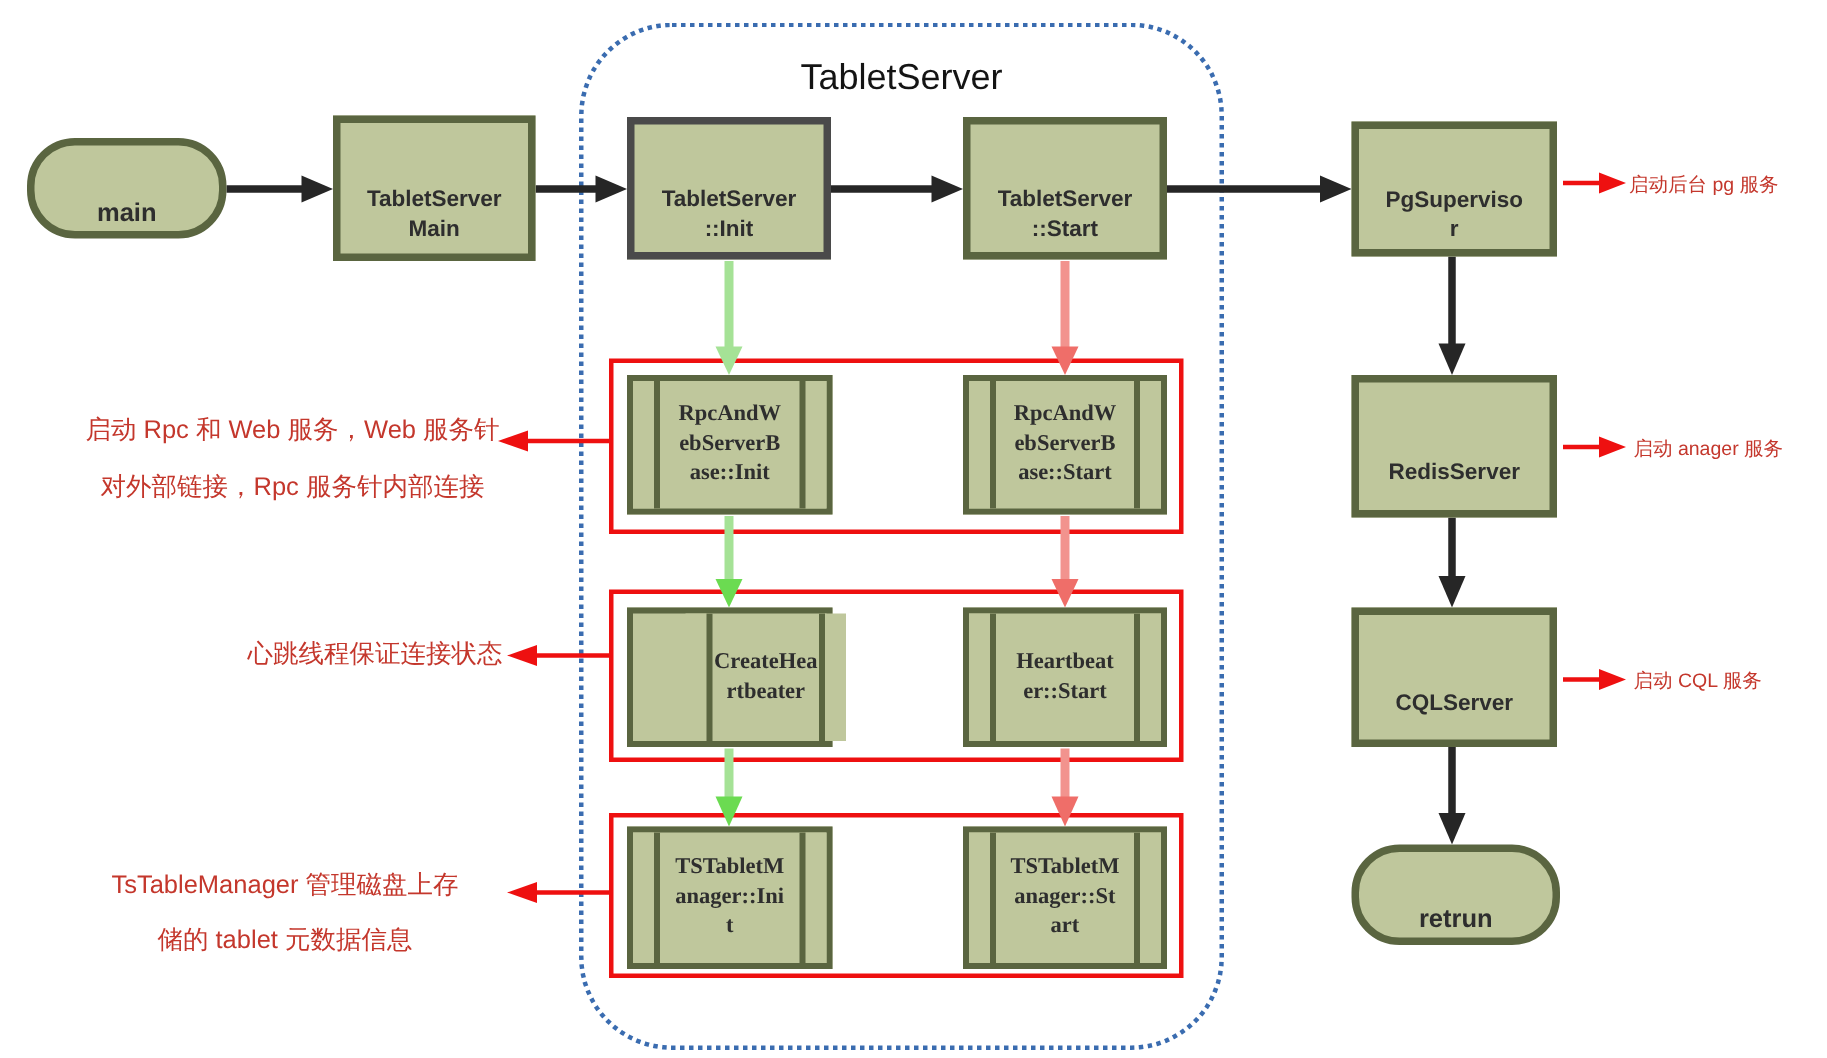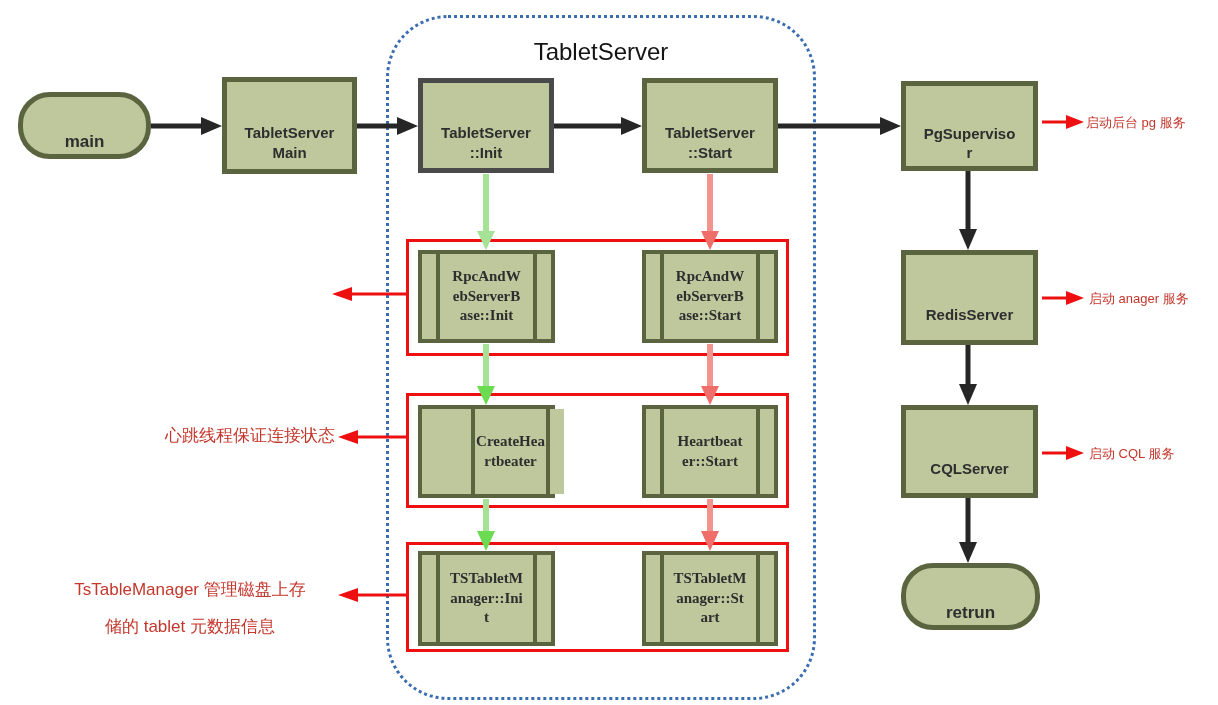--- a/index.html
+++ b/index.html
@@ -206,20 +206,22 @@
   </div>
 
   <div class="node" style="left:901px;top:405px;width:137px;height:93px;">
     <span class="lbl">CQLServer</span>
   </div>
 
   <div class="node pill" style="left:901px;top:563px;width:139px;height:67px;">
     <span class="lbl">retrun</span>
   </div>
 
+  <div class="annotation ann-center" style="left:30px;top:268px;width:330px;">启动 Rpc 和 Web 服务，Web 服务针
+对外部链接，Rpc 服务针内部连接</div>
 
   <div class="annotation ann-single" style="left:140px;top:426px;width:220px;">心跳线程保证连接状态</div>
 
   <div class="annotation ann-center ann-line3" style="left:30px;top:571px;width:320px;">TsTableManager 管理磁盘上存
 储的 tablet 元数据信息</div>
 
   <div class="annotation ann-right" style="left:1086px;top:113px;">启动后台 pg 服务</div>
 
   <div class="annotation ann-right" style="left:1089px;top:289px;">启动 anager 服务</div>
 

